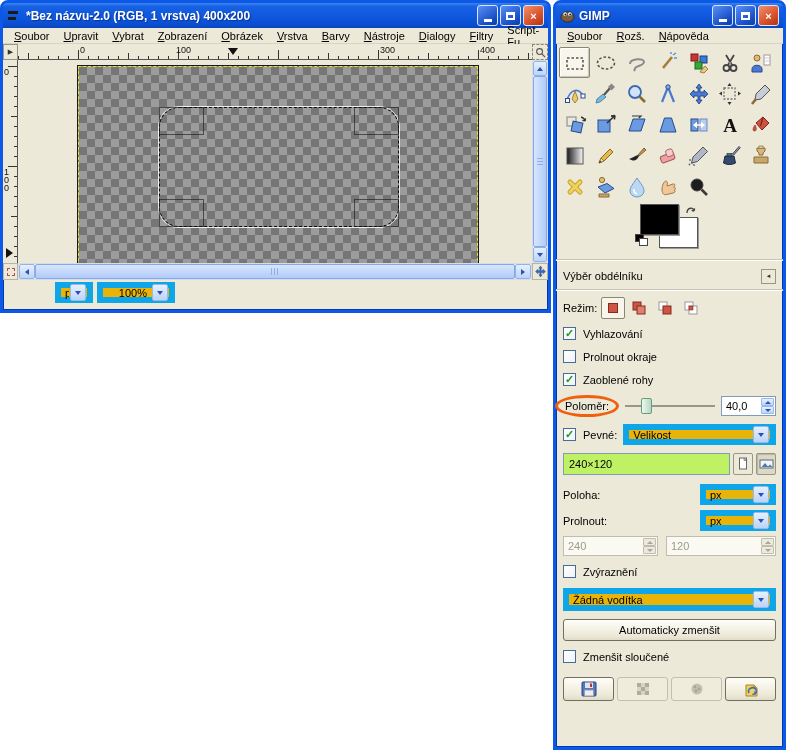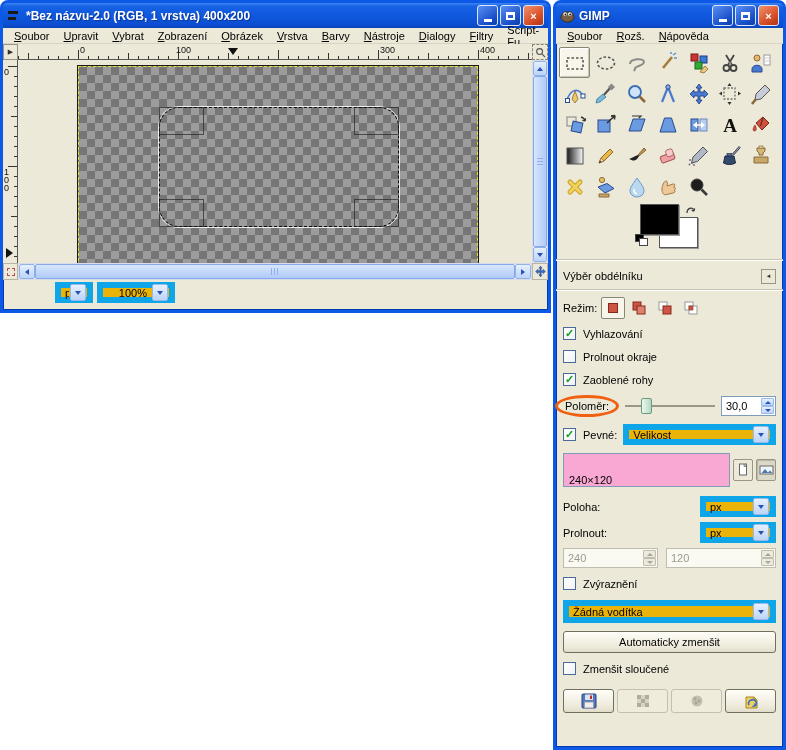--- a/index.html
+++ b/index.html
@@ -132,22 +132,22 @@
   .spinner span { flex:1; border:1px solid #9ab8e8; border-radius:1px; margin:1px 1px 0 0;
     background:linear-gradient(180deg,#e6f0fe,#bcd4f8); display:flex; align-items:center; justify-content:center; }
   .spinner span + span { margin-top:0; margin-bottom:1px; }
   .spinner .tri-up { border-bottom-width:3px; border-left-width:3px; border-right-width:3px; }
   .spinner .tri-dn { border-top-width:3px; border-left-width:3px; border-right-width:3px; }
   .disabled { color:#9c9a8c; }
   .disabled.spinbox, .spinbox.disabled { border-color:#c0bdae; background:#fbfaf2; }
   .spinbox.disabled .spinner span { background:#eceadc; border-color:#c0bdae; }
   .spinbox.disabled .tri-up { border-bottom-color:#a8a698; }
   .spinbox.disabled .tri-dn { border-top-color:#a8a698; }
-  .entry { border:1px solid #7f9db9; background:#f9a8d4; height:34px; display:flex;
-    align-items:flex-end; padding:0 5px; flex:1; }
+  .entry { border:1px solid #7f9db9; background:#bef264; height:22px; display:flex;
+    align-items:center; padding:0 5px; flex:1; }
   .sqbtn { width:20px; height:22px; border:1px solid #9a9684; border-radius:2px; background:#ece9d8;
     display:flex; align-items:center; justify-content:center; margin-left:3px; flex:none; }
   .sqbtn.pressed { background:#dcd8c8; box-shadow:1px 1px 1px #b8b4a4 inset; }
   .unit-row { margin-bottom:5px; }
   .unit-row .ulabel { flex:1; }
   .unit-combo { width:76px; }
   .pair-row { margin-bottom:9px; gap:8px; }
   .pair-row .spinbox:first-child { width:95px; }
   .pair-row .spinbox:last-child { flex:1; }
   .guides-combo { margin-bottom:8px; }
@@ -677,21 +677,21 @@
       <span>Zaoblené rohy</span>
     </div>
 
     <div class="row radius-row">
       <span class="circled">Poloměr:</span>
       <div class="slider">
         <div class="track"></div>
           <div class="thumb"></div>
       </div>
       <div class="spinbox" style="width:55px">
-        <span class="sval">30,0</span>
+        <span class="sval">40,0</span>
         <span class="spinner">
             <span>
               <i class="tri-up"></i>
             </span>
             <span>
               <i class="tri-dn"></i>
             </span>
           </span>
       </div>
     </div>

